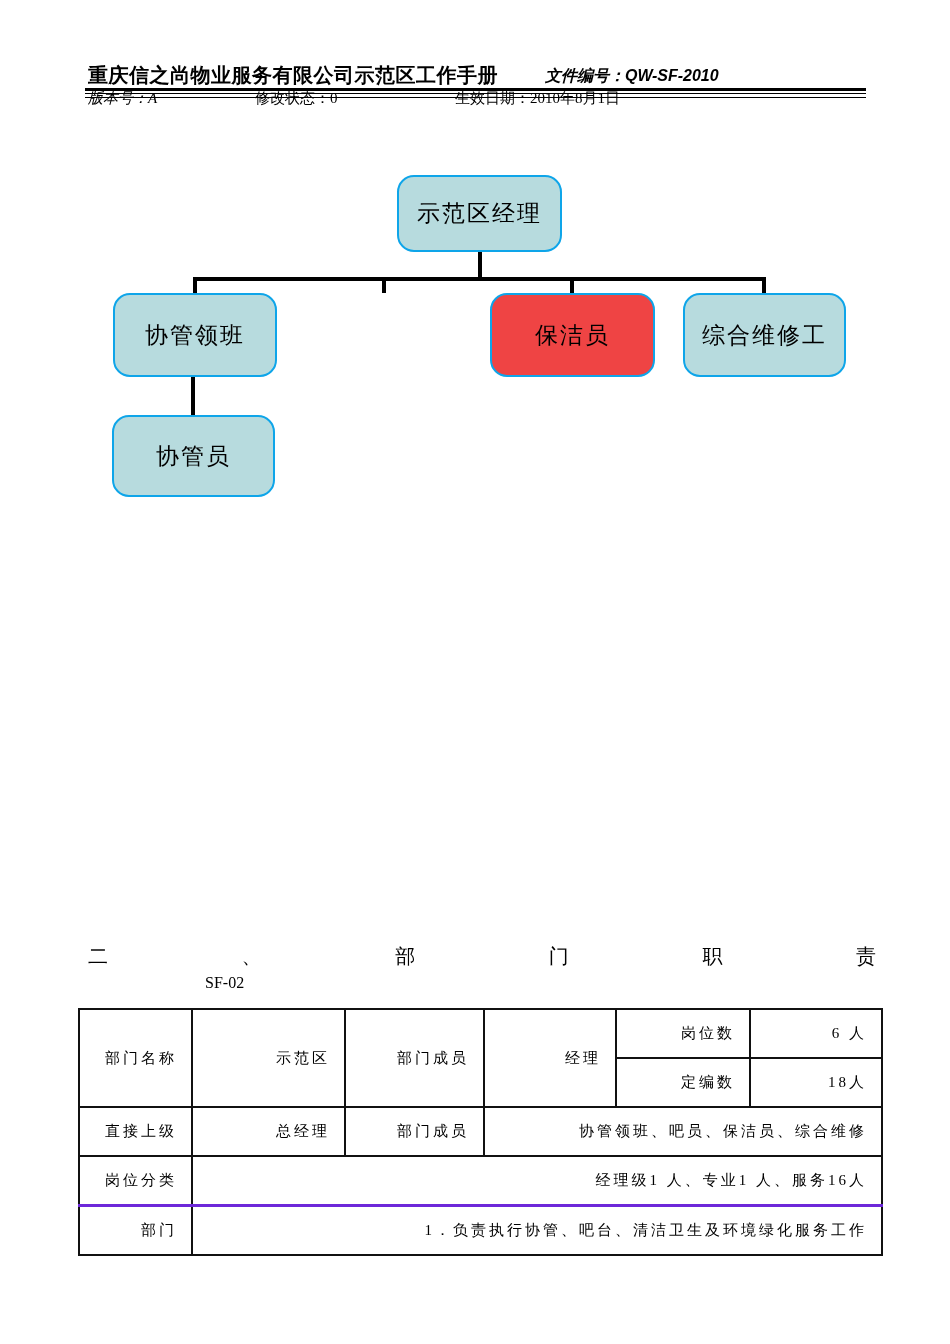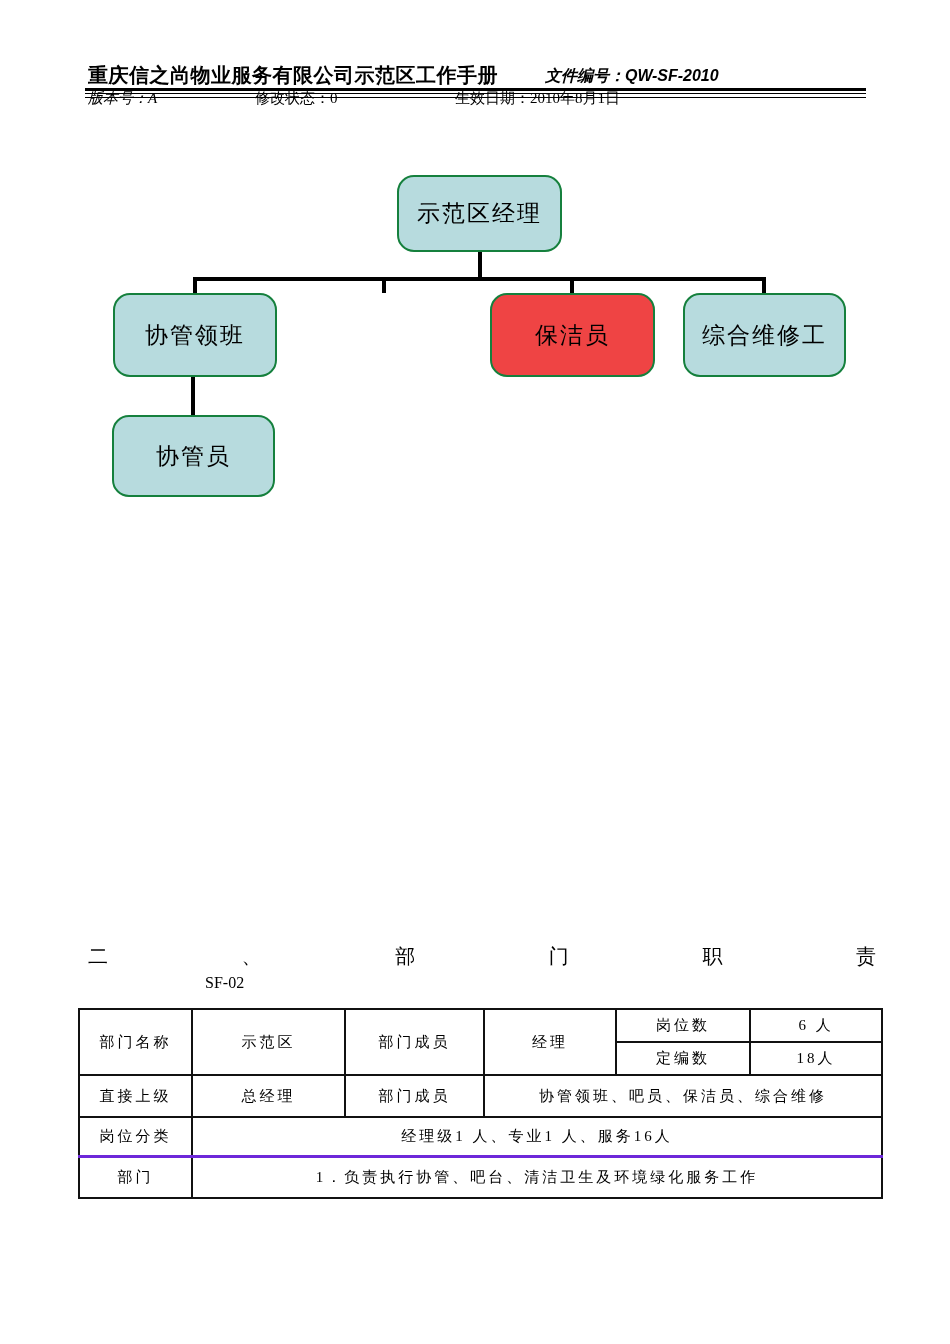--- a/index.html
+++ b/index.html
@@ -35,21 +35,21 @@
     border-top: 1.5px solid #000; border-bottom: 1.5px solid #000;
   }
   .hdr-meta { position: absolute; top: 89px; font-size: 15px; }
   .hdr-version  { left: 88px; font-style: italic; }
   .hdr-revision { left: 255px; }
   .hdr-effective{ left: 455px; }
 
   
   .obox {
     position: absolute;
-    border: 2px solid #15803d;
+    border: 2px solid #0ea5e9;
     border-radius: 17px;
     display: flex; align-items: center; justify-content: center;
     font-size: 23px; letter-spacing: 2px;
   }
   .conn { position: absolute; background: #000; }
 
   
   .sec-title {
     position: absolute; left: 88px; top: 943px; width: 788px;
     display: flex; justify-content: space-between;
@@ -58,22 +58,22 @@
   .sec-code { position: absolute; left: 205px; top: 974px; font-size: 16px; }
 
   
   table.dept {
     position: absolute; left: 78px; top: 1008px;
     border-collapse: collapse; table-layout: fixed;
     width: 803px; font-size: 15px;
   }
   table.dept td {
     border: 2px solid #111;
-    text-align: center; vertical-align: middle;
-    letter-spacing: 3px; padding: 2px;
+    text-align: right; vertical-align: middle;
+    letter-spacing: 3px; padding: 14px;
     overflow: hidden; white-space: nowrap;
   }
   tr.r1a td { height: 33px; }
   tr.r1b td { height: 33px; }
   tr.r2  td { height: 42px; }
   tr.r3  td { height: 39px; }
   tr.r4  td { height: 42px; border-top: 3px solid #6d28d9; }
   td.cell-dept-label { vertical-align: top; padding-top: 5px; }
   td.cell-duty { text-align: left; padding-left: 14px; letter-spacing: 2.5px; }
   td.cell-members { letter-spacing: 2.5px; }

